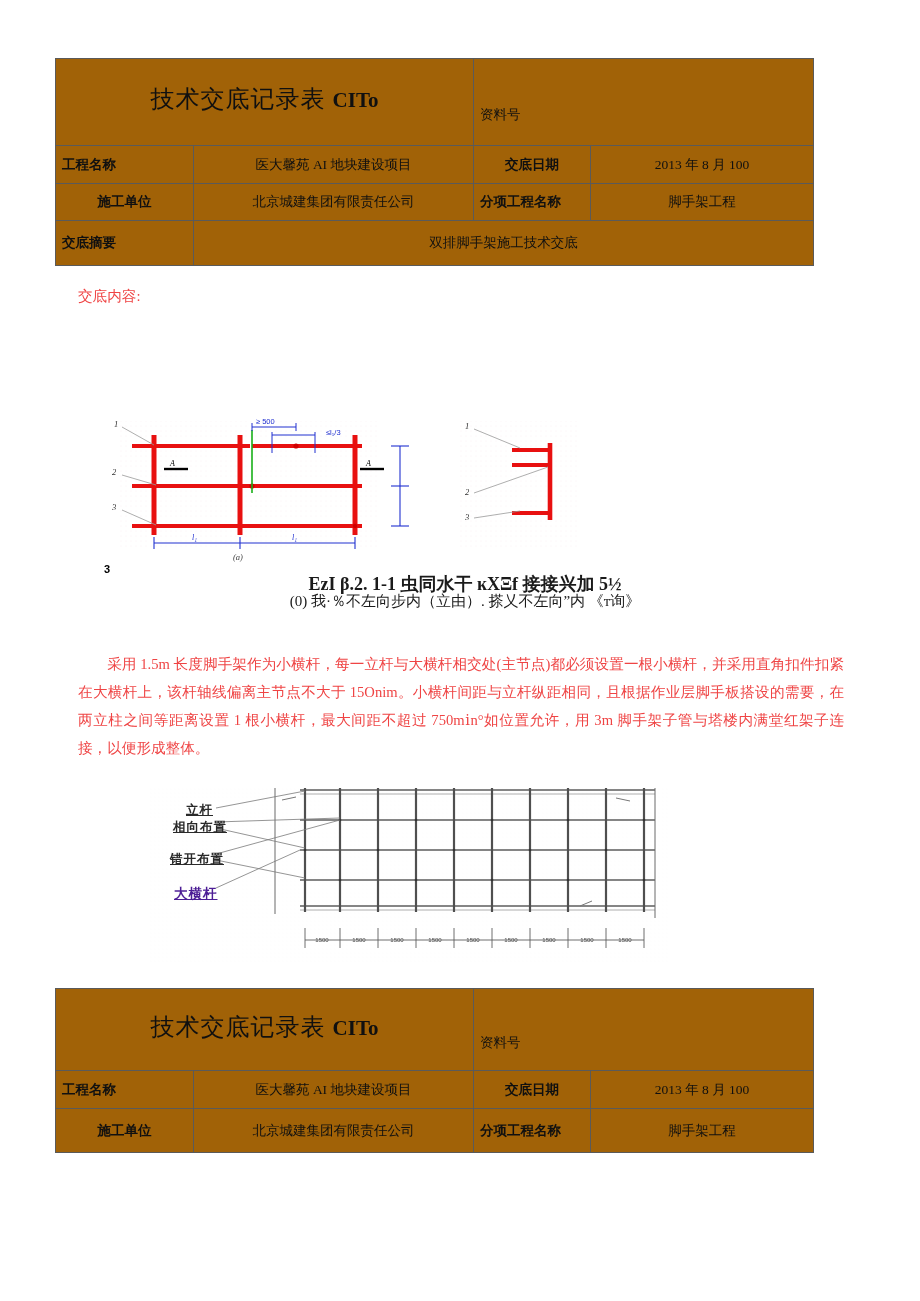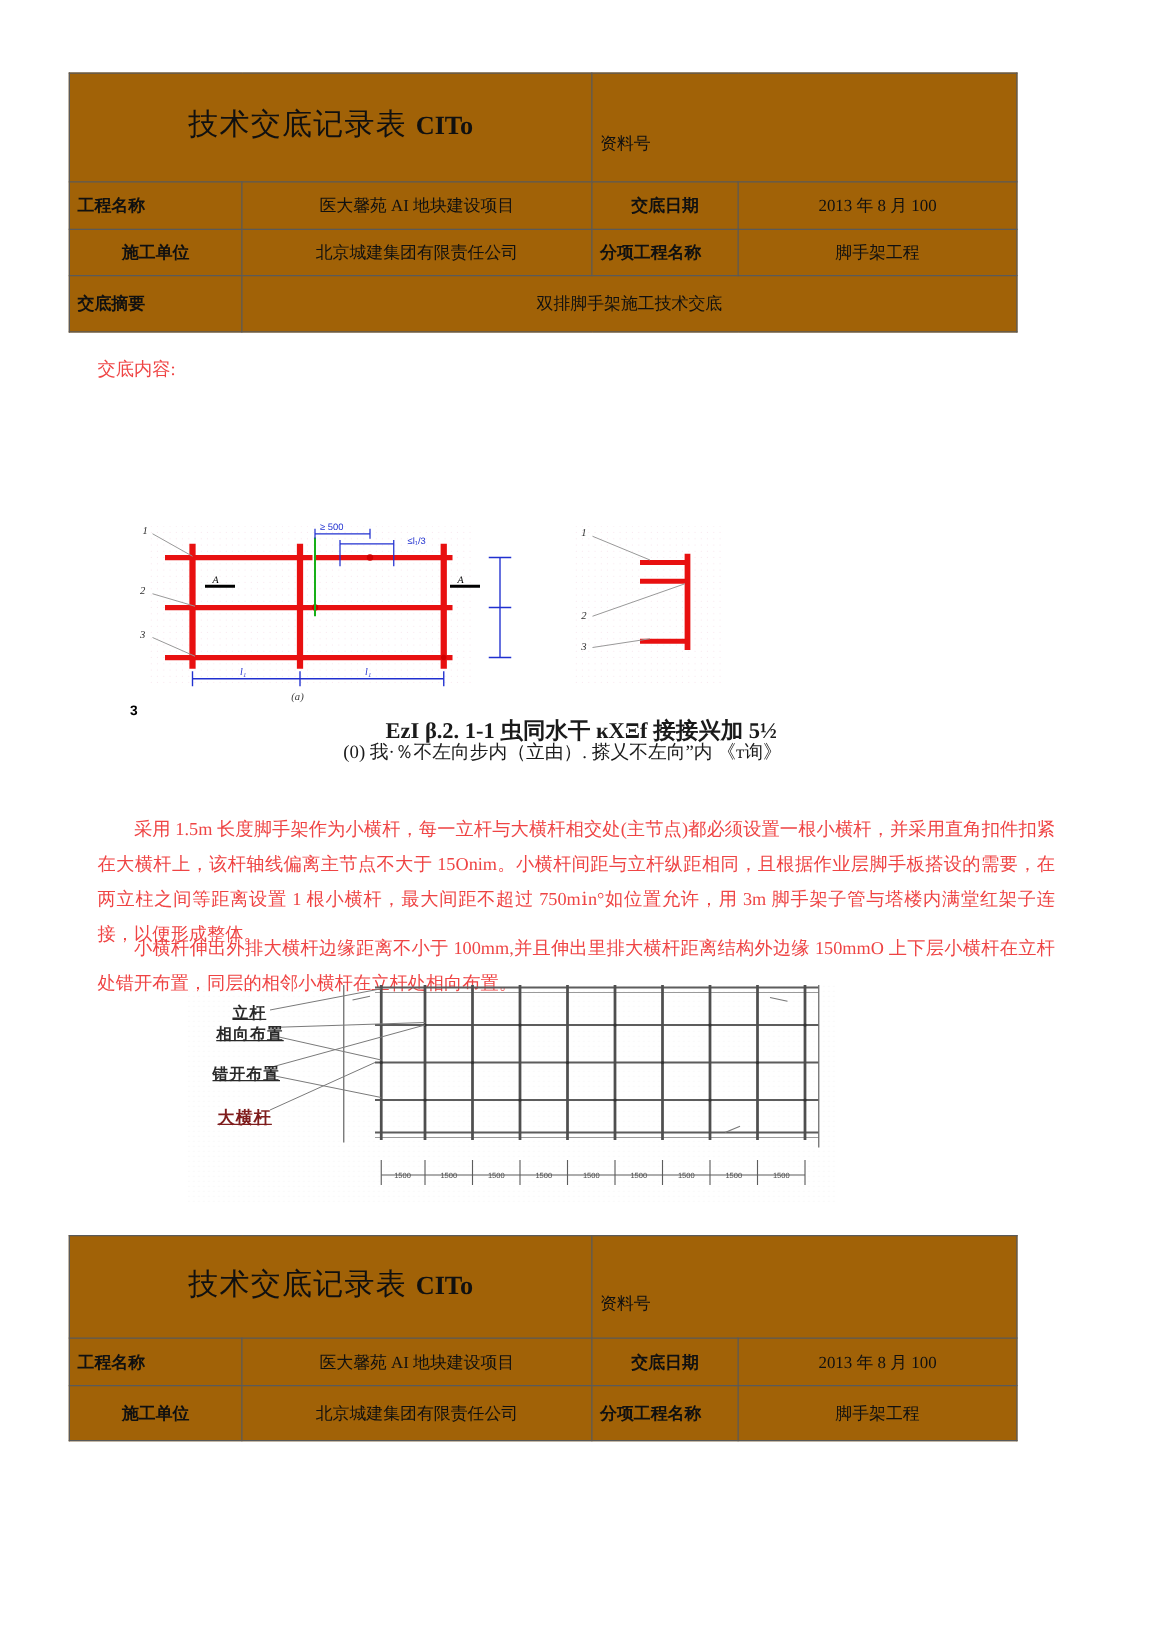--- a/index.html
+++ b/index.html
@@ -262,26 +262,25 @@
       </g>
       <text x="365" y="14" font-size="8.5" fill="#303030" font-style="italic" font-family="Liberation Serif, serif">1</text>
       <text x="365" y="80" font-size="8.5" fill="#303030" font-style="italic" font-family="Liberation Serif, serif">2</text>
       <text x="365" y="105" font-size="8.5" fill="#303030" font-style="italic" font-family="Liberation Serif, serif">3</text>
     </svg>
   </div>
 
   <span class="fig-marker" style="left:104px; top:563px;">3</span>
 
   <div class="fig-caption" style="left:200px; top:572px; width:530px; font-size:18px; font-weight:bold;">EzI β.2. 1-1 虫同水干 ĸXΞf 接接兴加 5½</div>
-  <div class="fig-caption" style="left:185px; top:592px; width:530px; font-size:15px;">(0) 我·％不左向步内（立由）. 搽乂不左向”内 《ᴛ询》</div>
+  <div class="fig-caption" style="left:200px; top:592px; width:530px; font-size:15px;">(0) 我·％不左向步内（立由）. 搽乂不左向”内 《ᴛ询》</div>
 
 
   <div class="body-text indent" style="left:78px; top:650px; width:766px;">采用 1.5m 长度脚手架作为小横杆，每一立杆与大横杆相交处(主节点)都必须设置一根小横杆，并采用直角扣件扣紧在大横杆上，该杆轴线偏离主节点不大于 15Onim。小横杆间距与立杆纵距相同，且根据作业层脚手板搭设的需要，在两立柱之间等距离设置 1 根小横杆，最大间距不超过 750mⅰn°如位置允许，用 3m 脚手架子管与塔楼内满堂红架子连接，以便形成整体。</div>
 
-  <div class="body-text indent" style="left:78px; top:745px; width:766px;">小横杆伸出外排大横杆边缘距离不小于 100mm,并且伸出里排大横杆距离结构外边缘 150mmO 上下层小横杆在立杆处错开布置，同层的相邻小横杆在立杆处相向布置。</div>
 
   <div class="fig2">
     <svg width="520" height="175" viewBox="0 0 520 175">
       <defs>
         <pattern id="dotsB" width="4" height="4" patternUnits="userSpaceOnUse">
           <circle cx="1" cy="1" r="0.35" fill="#d8d8d8" opacity="0.6"></circle>
         </pattern>
       </defs>
       <rect x="0" y="0" width="520" height="175" fill="url(#dotsB)"></rect>
 
@@ -371,21 +370,21 @@
         <line x1="132" y1="12" x2="146" y2="9"></line>
         <line x1="466" y1="10" x2="480" y2="13"></line>
         <line x1="430" y1="118" x2="442" y2="113"></line>
       </g>
     </svg>
   </div>
 
   <div style="position:absolute; left:186px; top:802px; font-family:'Liberation Serif',serif; font-size:12.5px; font-weight:bold; color:#2a2a2a; text-decoration:underline; letter-spacing:1px;">立杆</div>
   <div style="position:absolute; left:173px; top:819px; font-family:'Liberation Serif',serif; font-size:12.5px; font-weight:bold; color:#2a2a2a; text-decoration:underline; letter-spacing:1px;">相向布置</div>
   <div style="position:absolute; left:170px; top:851px; font-family:'Liberation Serif',serif; font-size:12.5px; font-weight:bold; color:#2a2a2a; text-decoration:underline; letter-spacing:1px;">错开布置</div>
-  <div style="position:absolute; left:174px; top:885px; font-family:'Liberation Serif',serif; font-size:13.5px; font-weight:bold; color:#7f1d1d; text-decoration:underline; letter-spacing:1px;">大横杆</div>
+  <div style="position:absolute; left:174px; top:885px; font-family:'Liberation Serif',serif; font-size:13.5px; font-weight:bold; color:#4c1d95; text-decoration:underline; letter-spacing:1px;">大横杆</div>
 
 
   <table class="record-table" style="left:55px; top:988px; width:758px;">
     <colgroup>
       <col style="width:138px">
       <col style="width:280px">
       <col style="width:117px">
       <col style="width:223px">
     </colgroup>
     <tbody>

